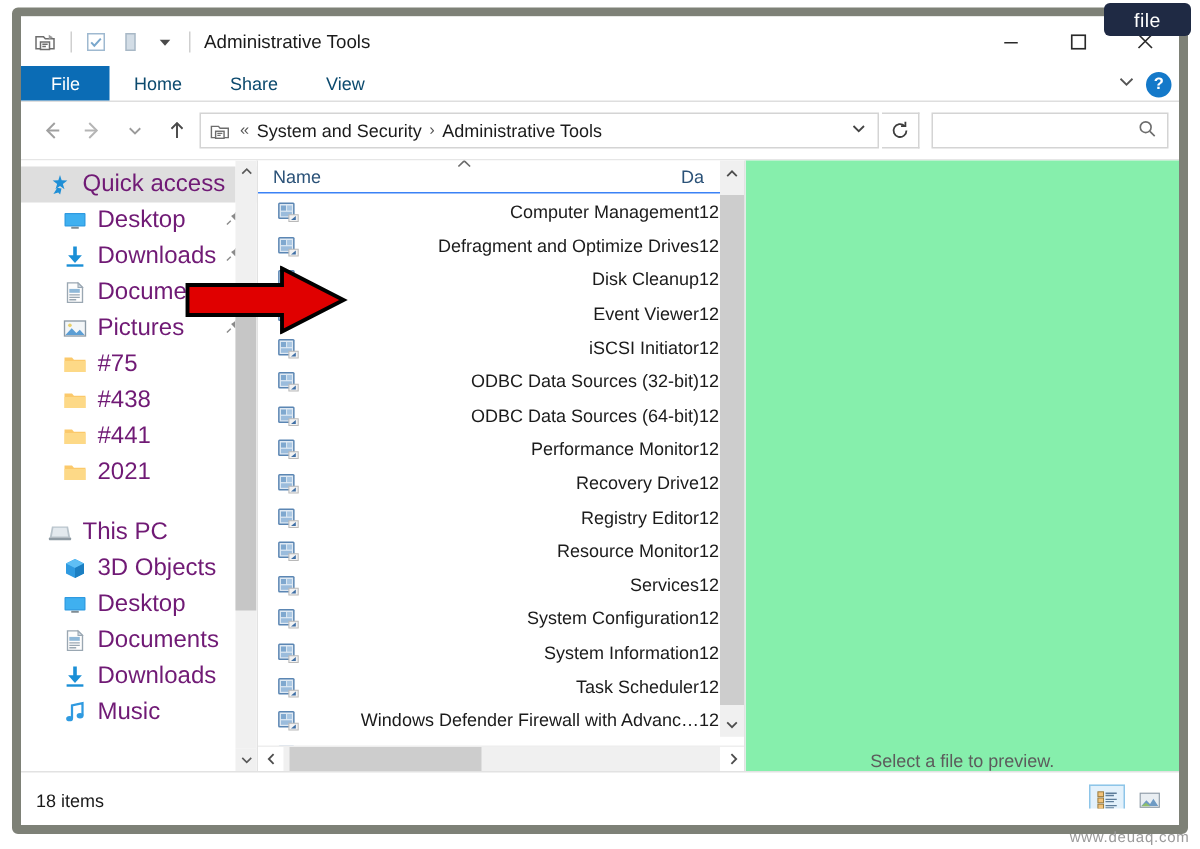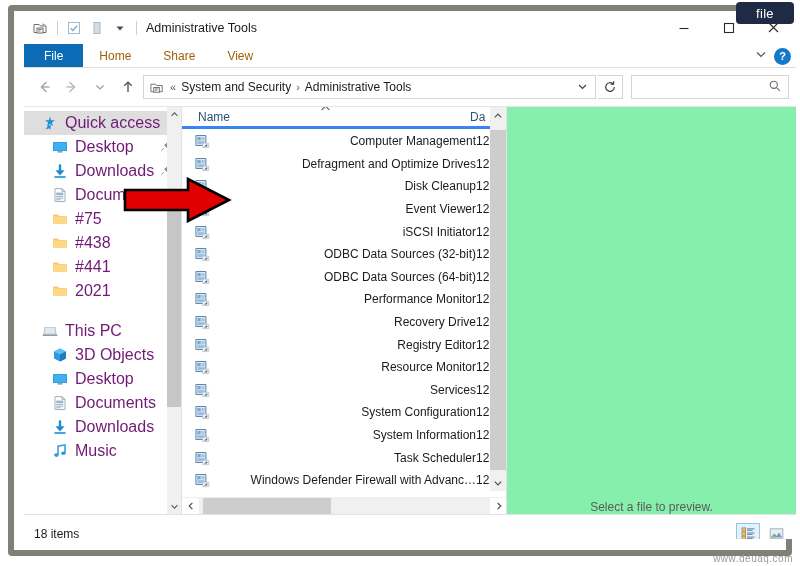--- a/index.html
+++ b/index.html
@@ -21,21 +21,21 @@
     left: 8px; top: 5px;
     width: 784px; height: 551px;
     border: 6px solid #7e8177;
     border-radius: 4px;
     background: #ffffff;
   }
 
   
   #window {
     position: absolute;
-    left: 24px; top: 11px;
+    left: 14px; top: 11px;
     width: 772px; height: 528px;
     background: #ffffff;
     overflow: hidden;
   }
 
   
   #titlebar {
     position: relative;
     height: 33px;
     background: #ffffff;
@@ -68,21 +68,21 @@
   #ribbon {
     position: relative;
     height: 24px;
     background: #ffffff;
     display: flex;
     align-items: stretch;
     border-bottom: 1px solid #dedede;
   }
   .tab {
     display: flex; align-items: center; justify-content: center;
-    font-size: 12px; color: #a16207;
+    font-size: 12px; color: #0c4a6e;
     padding: 0 16px;
     white-space: nowrap;
   }
   .tab.file {
     background: #0b6cb5; color: #ffffff;
     padding: 0 20px;
   }
   #ribbon-right {
     position: absolute; right: 2px; top: 0;
     height: 24px; display: flex; align-items: center; gap: 6px;
@@ -203,23 +203,22 @@
   #filelist-wrap {
     width: 325px;
     position: relative;
     background: #ffffff;
     overflow: hidden;
     border-right: 1px solid #e2e2e2;
   }
   #col-header {
     height: 22px;
     display: flex; align-items: center;
-    border-bottom: 3px solid #3b82f6;
+    border-bottom: 1px solid #3b82f6;
     position: relative;
-    justify-content: center;
   }
   .col {
     font-size: 12px; color: #2b5278;
     padding-left: 10px;
     position: relative;
     height: 22px; display: flex; align-items: center;
   }
   .col.name { width: 272px; }
   .col.date { width: 40px; overflow: hidden; white-space: nowrap; }
   .sort-caret {
@@ -517,20 +516,34 @@
             <div class="nav-item indent1">
               <span class="nav-ico">
                 <svg width="16" height="16" viewBox="0 0 16 16">
                   <path d="M3 1.6h7l3 3v10H3z" fill="#fdfdfd" stroke="#9aa7b2" stroke-width="0.9"></path>
                   <path d="M10 1.6v3h3z" fill="#cdd8e2" stroke="#9aa7b2" stroke-width="0.7"></path>
                   <rect x="4.2" y="5.6" width="7" height="2.6" fill="#8fb8d8"></rect>
                   <path d="M4.2 9.6h7M4.2 11.2h7M4.2 12.8h4.6" stroke="#9aa7b2" stroke-width="0.9"></path>
                 </svg>
               </span>
               <span class="nav-label">Documents</span>
+              <span class="pin"><svg width="11" height="11" viewBox="0 0 12 12">
+                  <path d="M7.6 1.2L10.8 4.4 9.2 5.1 7.6 7.6 4.4 4.4 6.9 2.8z" fill="#8a8a8a"></path>
+                  <path d="M4.2 7.8L1.4 10.6" stroke="#8a8a8a" stroke-width="1"></path>
+                </svg></span>
+            </div>
+            <div class="nav-item indent1">
+              <span class="nav-ico">
+                <svg width="16" height="16" viewBox="0 0 16 16">
+                  <rect x="1" y="3" width="14" height="10" fill="#f3f6f8" stroke="#8c9aa6" stroke-width="0.9"></rect>
+                  <path d="M1.6 12.4l4.2-4.6 3.1 3.2 2.3-2.2 3.2 3.6z" fill="#5c9ed4"></path>
+                  <circle cx="4.6" cy="5.9" r="1.2" fill="#e8d06a"></circle>
+                </svg>
+              </span>
+              <span class="nav-label">Pictures</span>
               <span class="pin"><svg width="11" height="11" viewBox="0 0 12 12">
                   <path d="M7.6 1.2L10.8 4.4 9.2 5.1 7.6 7.6 4.4 4.4 6.9 2.8z" fill="#8a8a8a"></path>
                   <path d="M4.2 7.8L1.4 10.6" stroke="#8a8a8a" stroke-width="1"></path>
                 </svg></span>
             </div>
             <div class="nav-item indent1">
               <span class="nav-ico">
                 <svg width="16" height="16" viewBox="0 0 16 16">
                   <path d="M1 3.4h5l1.3 1.5H15v8.1H1z" fill="#fbc96b"></path>
                   <path d="M1 5.6h14v7.4H1z" fill="#fdd987"></path>

